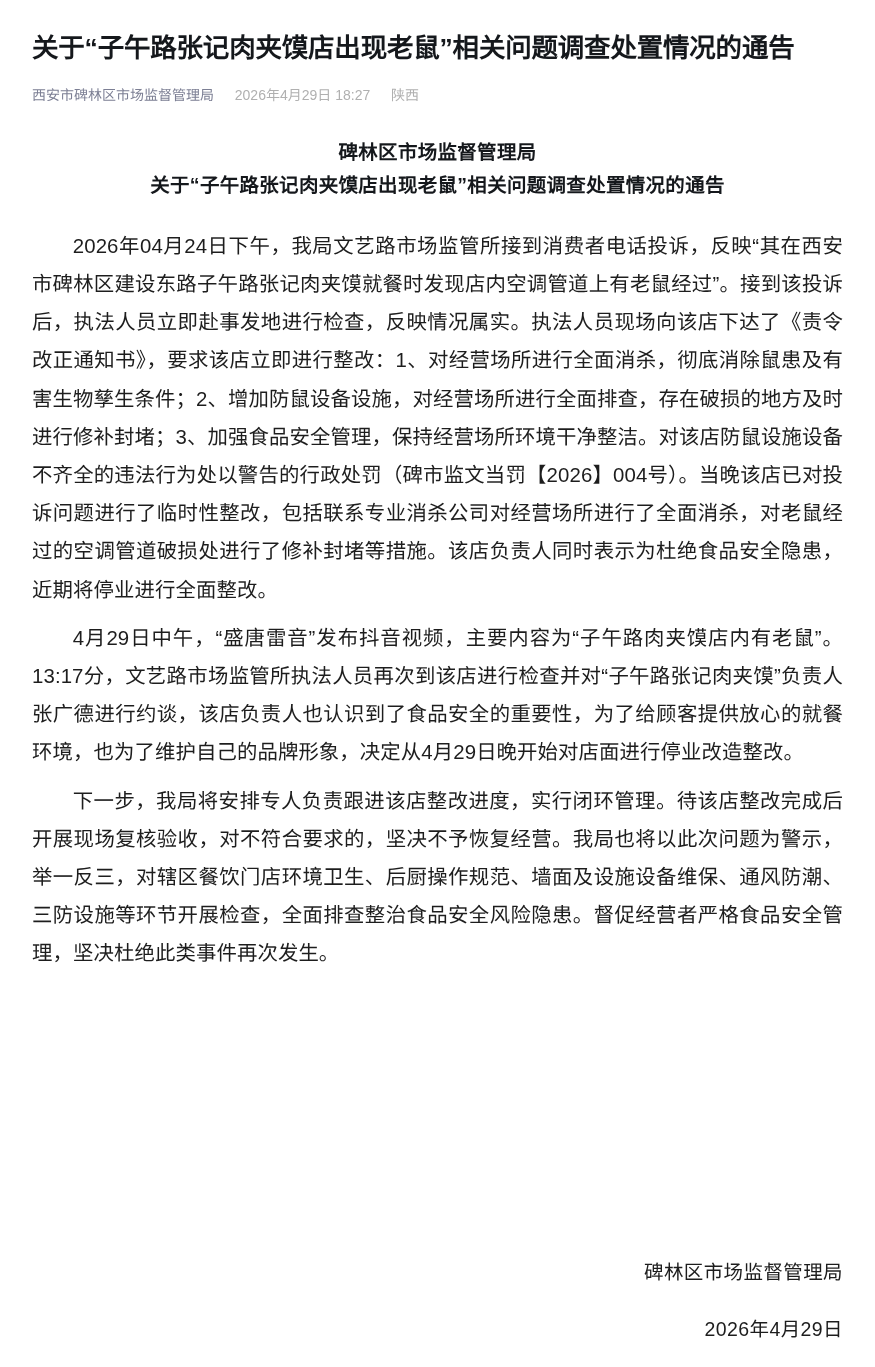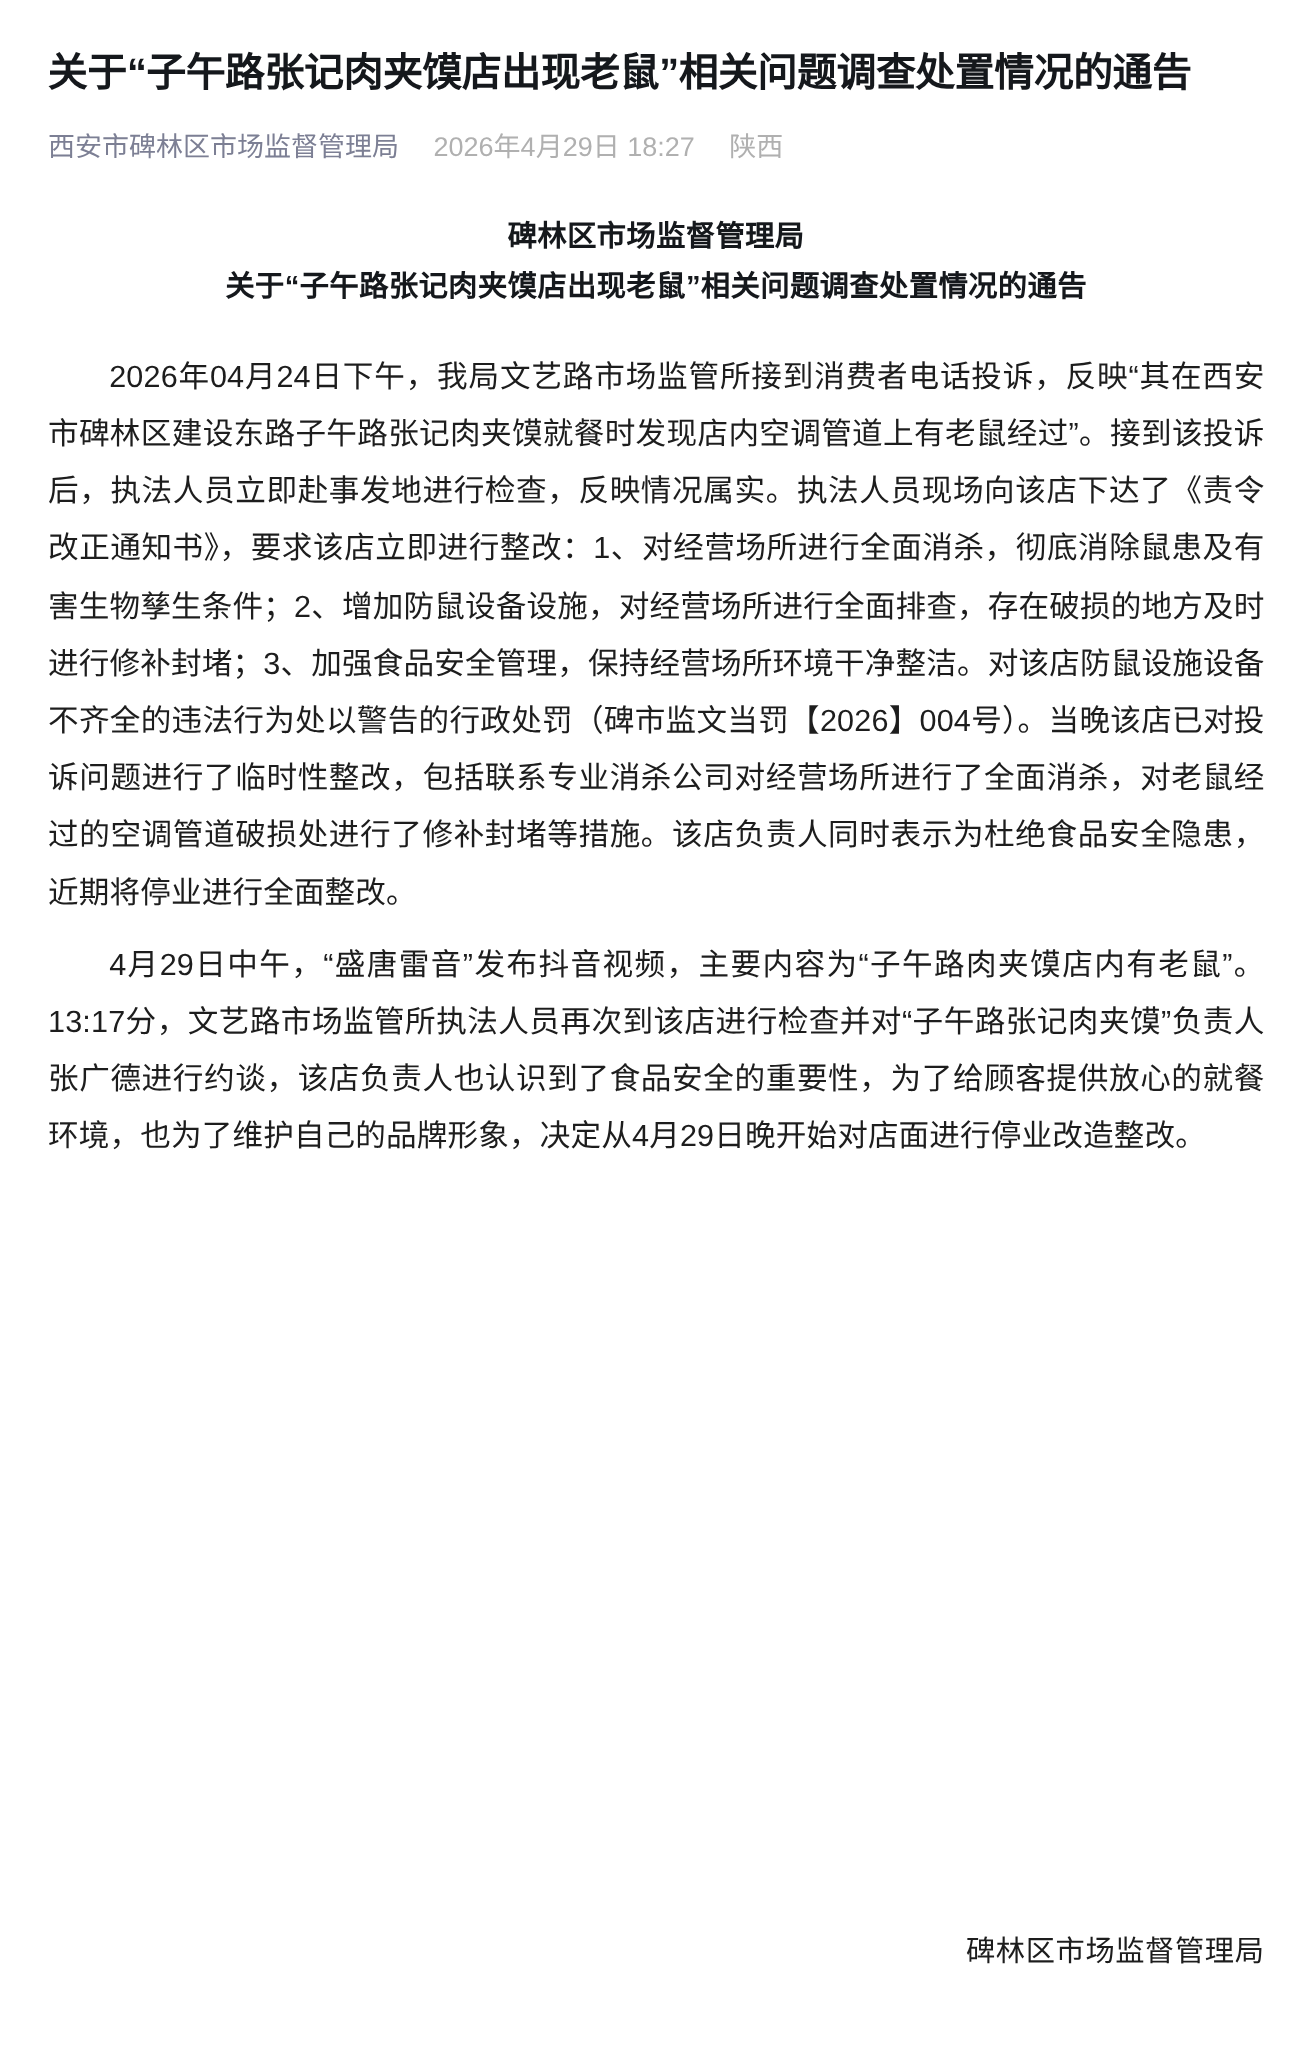--- a/index.html
+++ b/index.html
@@ -32,21 +32,21 @@
     font-size: 26.5px;
     font-weight: bold;
     line-height: 1.42;
     letter-spacing: -0.2px;
     color: #15181c;
     margin: 0;
     white-space: nowrap;
   }
   .meta-line {
     margin-top: 17px;
-    font-size: 18px;
+    font-size: 14px;
     line-height: 1.5;
     white-space: nowrap;
   }
   .meta-source {
     color: #7c7f94;
   }
   .meta-sep {
     display: inline-block;
     width: 13px;
   }
@@ -124,20 +124,22 @@
 
   <div class="doc-body">
 
     <div class="doc-title-block">
       <div class="doc-title-line">碑林区市场监督管理局</div>
       <div class="doc-title-line">关于“子午路张记肉夹馍店出现老鼠”相关问题调查处置情况的通告</div>
     </div>
 
     <p class="para">2026年04月24日下午，我局文艺路市场监管所接到消费者电话投诉，反映“其在西安市碑林区建设东路子午路张记肉夹馍就餐时发现店内空调管道上有老鼠经过”。接到该投诉后，执法人员立即赴事发地进行检查，反映情况属实。执法人员现场向该店下达了《责令改正通知书》，要求该店立即进行整改：1、对经营场所进行全面消杀，彻底消除鼠患及有害生物孳生条件；2、增加防鼠设备设施，对经营场所进行全面排查，存在破损的地方及时进行修补封堵；3、加强食品安全管理，保持经营场所环境干净整洁。对该店防鼠设施设备不齐全的违法行为处以警告的行政处罚（碑市监文当罚【2026】004号）。当晚该店已对投诉问题进行了临时性整改，包括联系专业消杀公司对经营场所进行了全面消杀，对老鼠经过的空调管道破损处进行了修补封堵等措施。该店负责人同时表示为杜绝食品安全隐患，近期将停业进行全面整改。</p>
     <p class="para">4月29日中午，“盛唐雷音”发布抖音视频，主要内容为“子午路肉夹馍店内有老鼠”。13:17分，文艺路市场监管所执法人员再次到该店进行检查并对“子午路张记肉夹馍”负责人张广德进行约谈，该店负责人也认识到了食品安全的重要性，为了给顾客提供放心的就餐环境，也为了维护自己的品牌形象，决定从4月29日晚开始对店面进行停业改造整改。</p>
+    <p class="para">下一步，我局将安排专人负责跟进该店整改进度，实行闭环管理。待该店整改完成后开展现场复核验收，对不符合要求的，坚决不予恢复经营。我局也将以此次问题为警示，举一反三，对辖区餐饮门店环境卫生、后厨操作规范、墙面及设施设备维保、通风防潮、三防设施等环节开展检查，全面排查整治食品安全风险隐患。督促经营者严格食品安全管理，坚决杜绝此类事件再次发生。</p>
 
   </div>
 
   <div class="signature">
     <div class="sig-line sig-org">碑林区市场监督管理局</div>
+    <div class="sig-line sig-date">2026年4月29日</div>
   </div>
 
 </div>
 
 </body></html>

